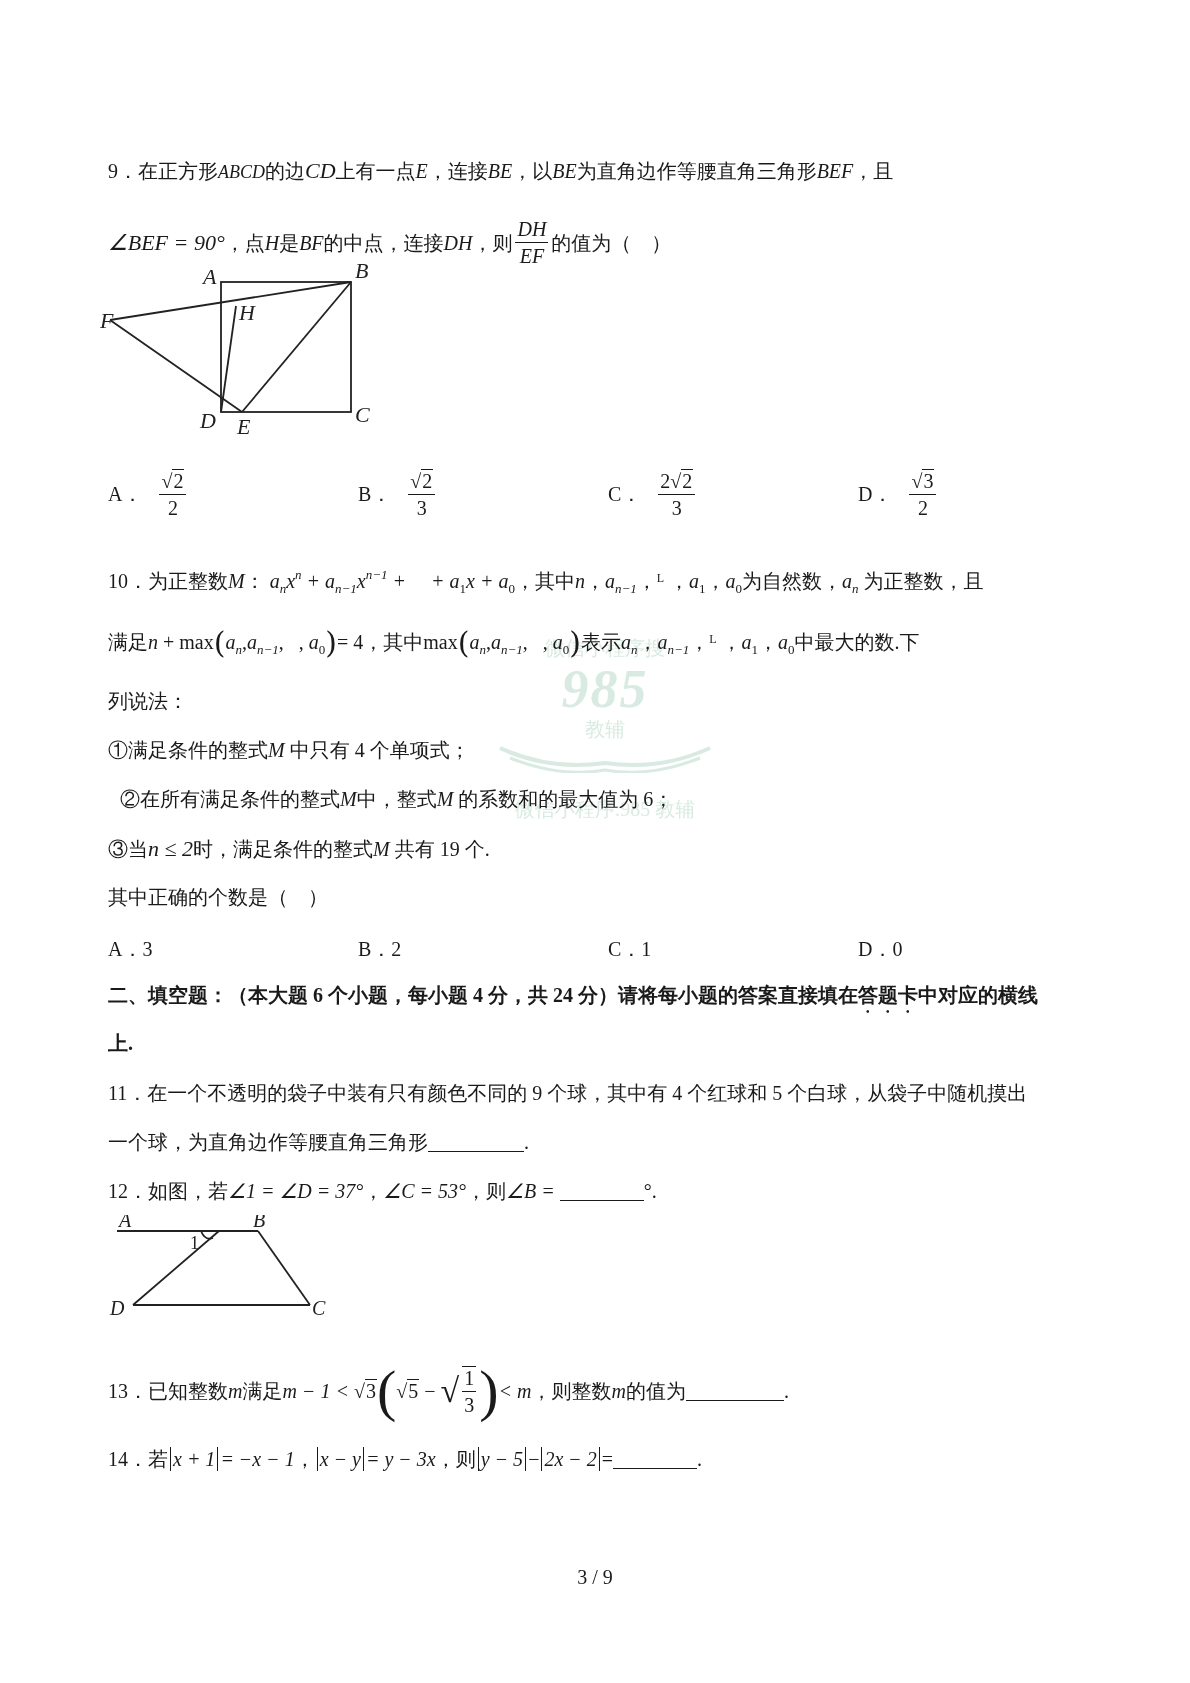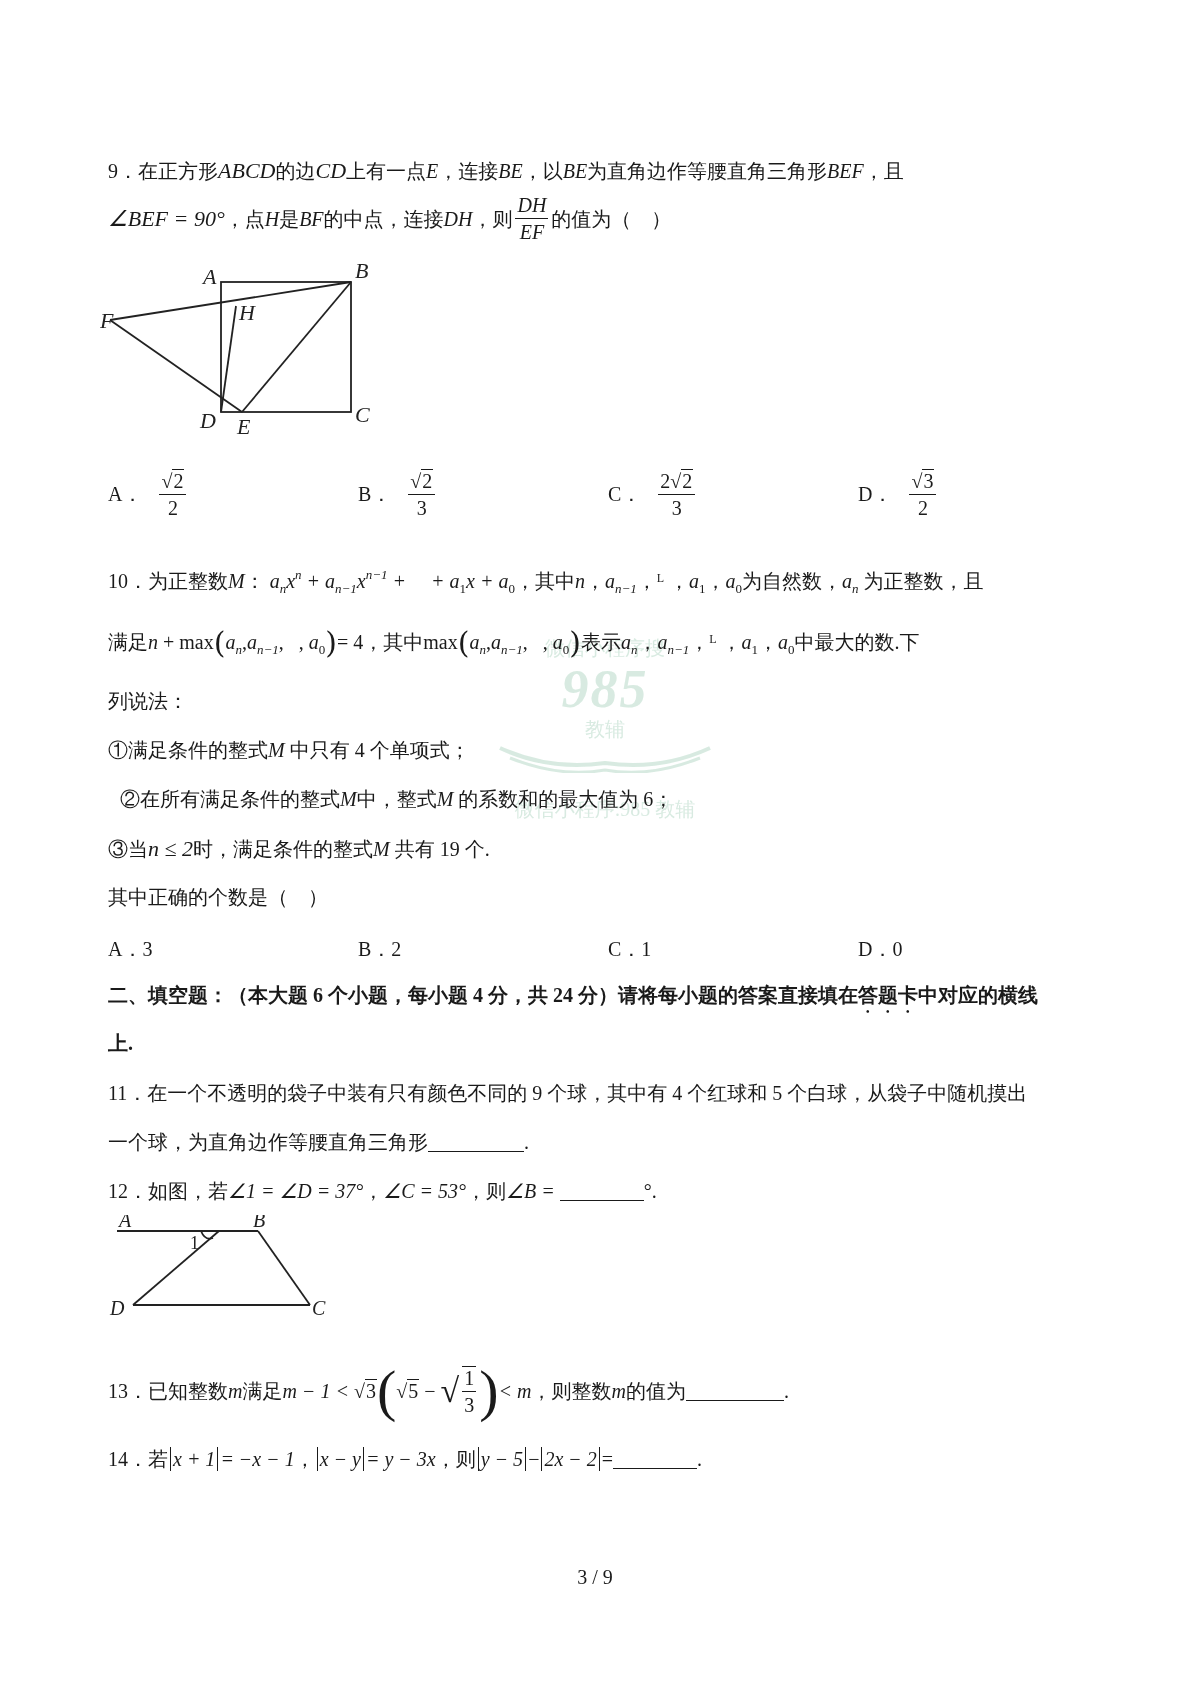--- a/index.html
+++ b/index.html
@@ -38,23 +38,23 @@
   <div class="big">985</div>
   <div class="small">教辅</div>
   <svg width="230" height="30">
     <path d="M10 5 Q60 28 115 20 Q170 28 220 5" fill="none" stroke="#cfe6da" stroke-width="4"></path>
     <path d="M20 15 Q70 35 115 27 Q160 35 210 15" fill="none" stroke="#cfe6da" stroke-width="3"></path>
   </svg>
   <div class="foot">微信小程序:985 教辅</div>
 </div>
 
 <div class="line" style="top:160px;">
-  <span>9．</span><span>在正方形</span><i style="font-size:22px;">ABCD</i><span>的边</span><i style="font-size:22px;">CD</i><span>上有一点</span><i>E</i><span>，连接</span><i>BE</i><span>，以</span><i>BE</i><span>为直角边作等腰直角三角形</span><i>BEF</i><span>，且</span>
+  <span>9．</span><span>在正方形</span><i style="font-size:18px;">ABCD</i><span>的边</span><i style="font-size:22px;">CD</i><span>上有一点</span><i>E</i><span>，连接</span><i>BE</i><span>，以</span><i>BE</i><span>为直角边作等腰直角三角形</span><i>BEF</i><span>，且</span>
 </div>
-<div class="line" style="top:194px; display:flex; align-items:center;">
+<div class="line" style="top:218px; display:flex; align-items:center;">
   <i style="font-size:22px;">∠BEF = 90°</i>
     <span>，点</span>
     <i>H</i>
     <span>是</span>
     <i>BF</i>
     <span>的中点，连接</span>
     <i>DH</i>
     <span>，则</span>
   <span class="frac">
       <i class="num">DH</i>

